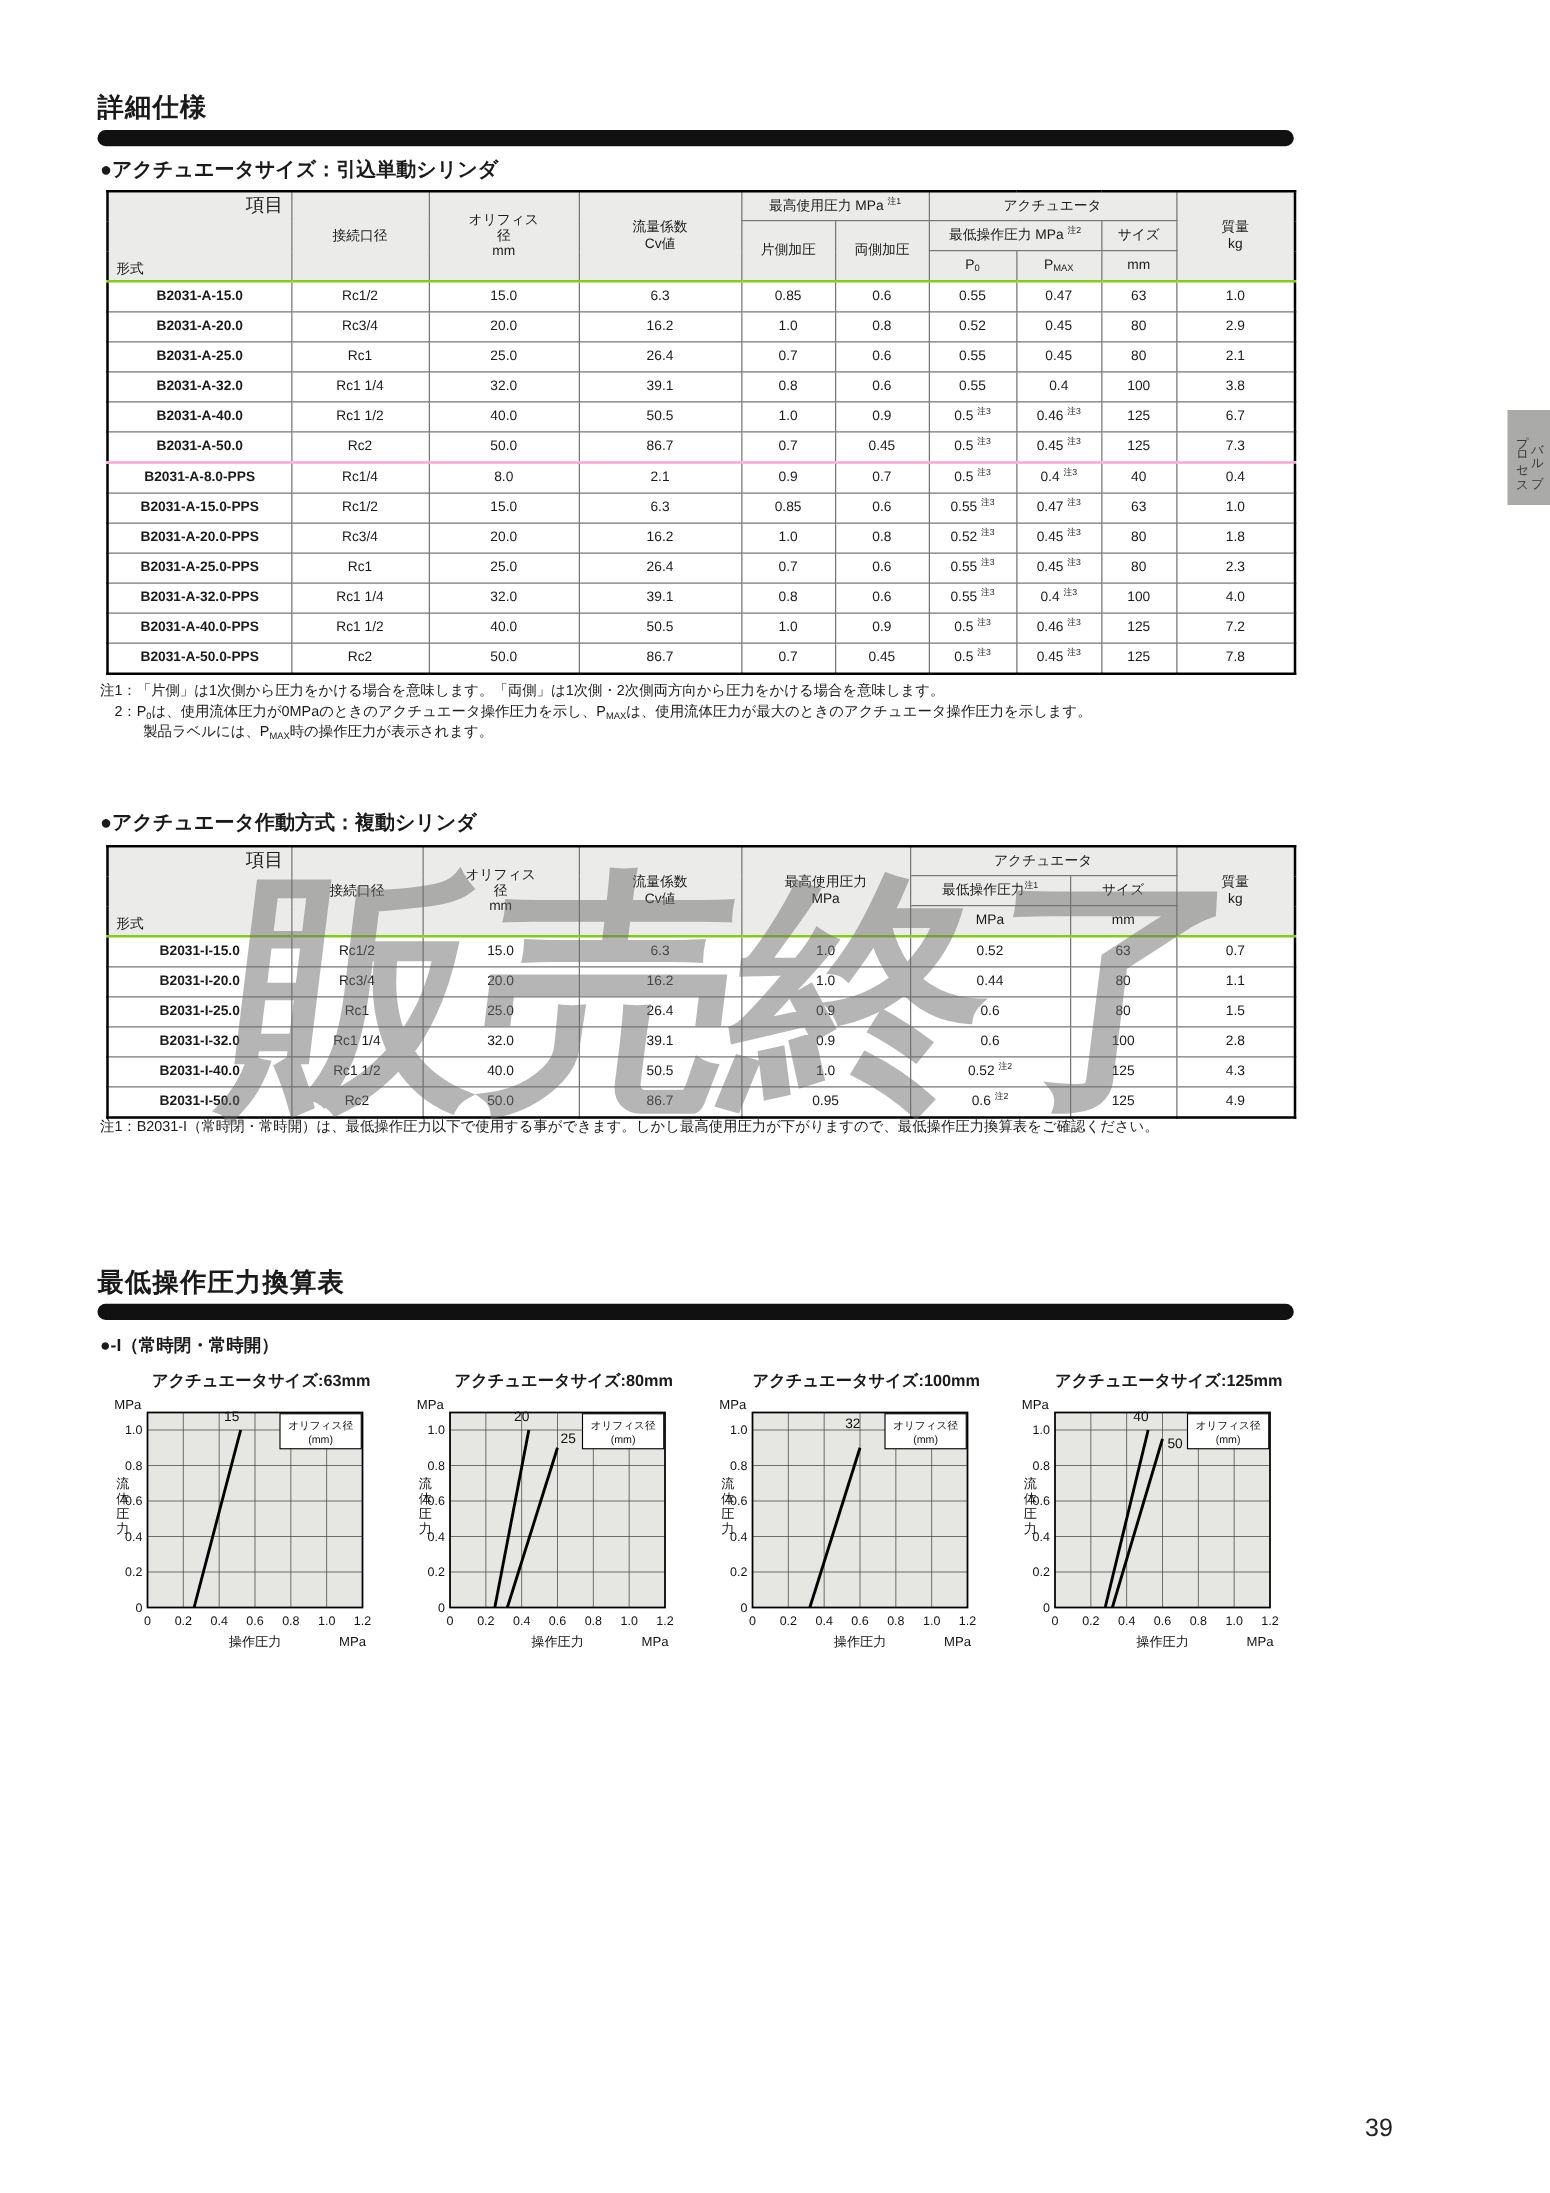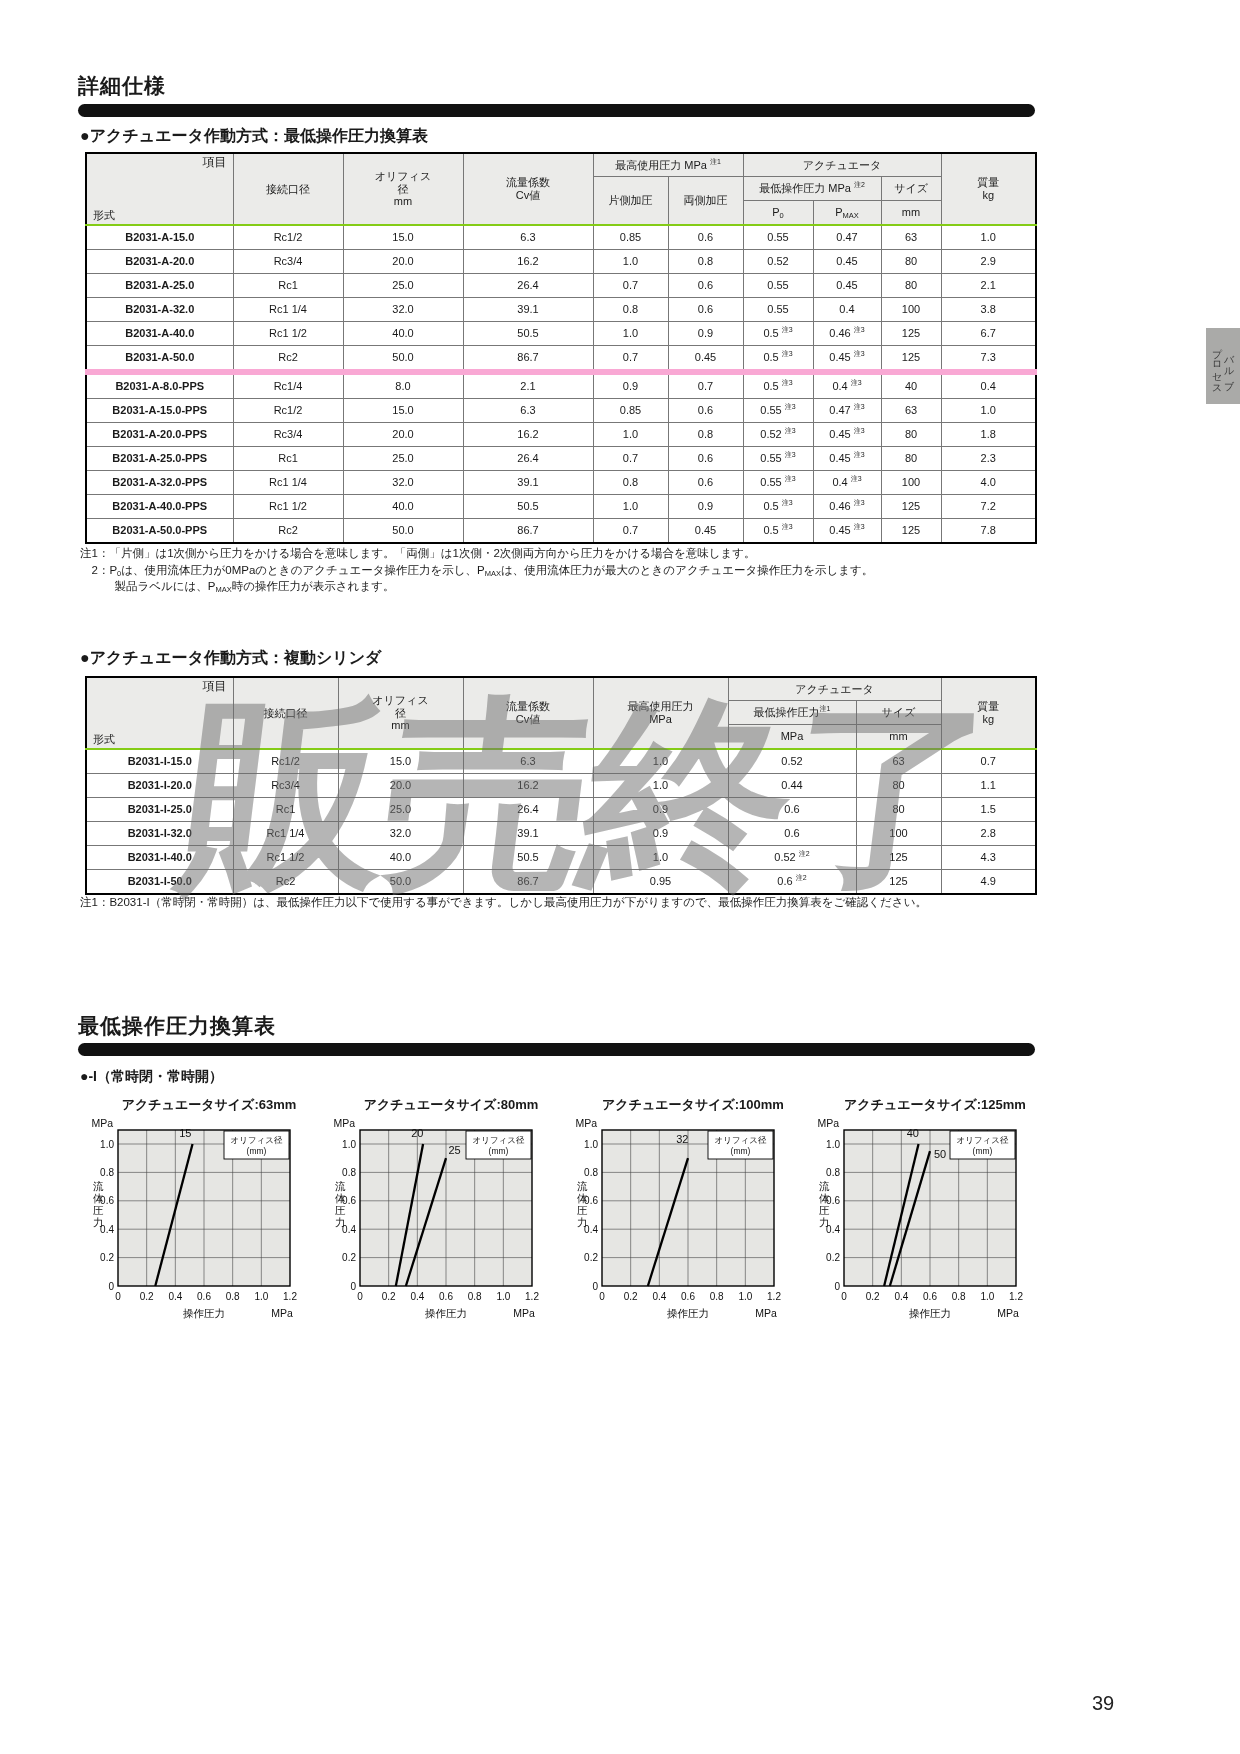--- a/index.html
+++ b/index.html
@@ -16,31 +16,31 @@
   .sub-label{font-size:14px;font-weight:bold;}
   
   table.spec{border-collapse:collapse;table-layout:fixed;width:950px;font-size:11px;
     border:2px solid #000;background:#fff;}
   table.spec th,table.spec td{border:1px solid #777;padding:0 3px;text-align:center;
     vertical-align:middle;line-height:1.15;}
   table.spec thead th{background:#ebebe9;font-weight:normal;}
   table.spec tbody td{height:23px;background:transparent;}
   table.spec tbody td:first-child{font-weight:bold;}
   table.spec tbody tr:first-child td{border-top:2px solid #84cc16;}
-  table.spec tbody tr.sep td{border-top:6px solid #f9a8d4;}
+  table.spec tbody tr.sep td{border-top:2px solid #f9a8d4;}
   tr.h1 th{height:22px;}
   tr.h2 th{height:23px;}
   tr.h3 th{height:23px;}
   .pre{white-space:pre-line;}
   sup{font-size:7px;vertical-align:super;line-height:0;}
   sub{font-size:7.5px;vertical-align:-2px;line-height:0;}
   
   th.diag{position:relative;padding:0;
     background:linear-gradient(to bottom right,#ebebe9 calc(50% - 0.6px),#666 calc(50% - 0.6px),#666 calc(50% + 0.6px),#ebebe9 calc(50% + 0.6px));}
-  th.diag .tr{position:absolute;top:2px;right:6px;font-size:12px;}
+  th.diag .tr{position:absolute;top:2px;right:6px;font-size:15px;}
   th.diag .bl{position:absolute;bottom:2px;left:6px;font-size:11px;}
   
   .notes{font-size:11.5px;line-height:1.45;white-space:pre-wrap;}
   .notes div{white-space:pre-wrap;}
   
   #charts{display:flex;gap:4px;}
   .chart-block{width:238px;}
   .chart-title{font-size:13px;font-weight:bold;text-align:center;padding-left:16px;margin-bottom:2px;}
   
   .watermark{font-size:205px;font-weight:bold;color:#6e6e6e;opacity:0.5;
@@ -50,21 +50,21 @@
     display:flex;justify-content:center;align-items:center;gap:1px;}
   .side-tab span{writing-mode:vertical-rl;font-size:10px;line-height:11px;letter-spacing:1px;}
   .page-num{font-size:20px;color:#222;}
 </style>
 </head>
 <body>
 
 <div class="abs big-title" style="top:72px;left:78px;">詳細仕様</div>
 <div class="abs black-bar" style="top:104px;left:78px;"></div>
 
-<div class="abs sec-label" style="top:126px;left:80px;">●アクチュエータ作動方式：最低操作圧力換算表</div>
+<div class="abs sec-label" style="top:126px;left:80px;">●アクチュエータサイズ：引込単動シリンダ</div>
 
 <div class="abs" style="top:152px;left:85px;">
   <table class="spec">
     <colgroup>
       <col style="width:147px">
         <col style="width:110px">
         <col style="width:120px">
         <col style="width:130px">
       <col style="width:75px">
         <col style="width:75px">

